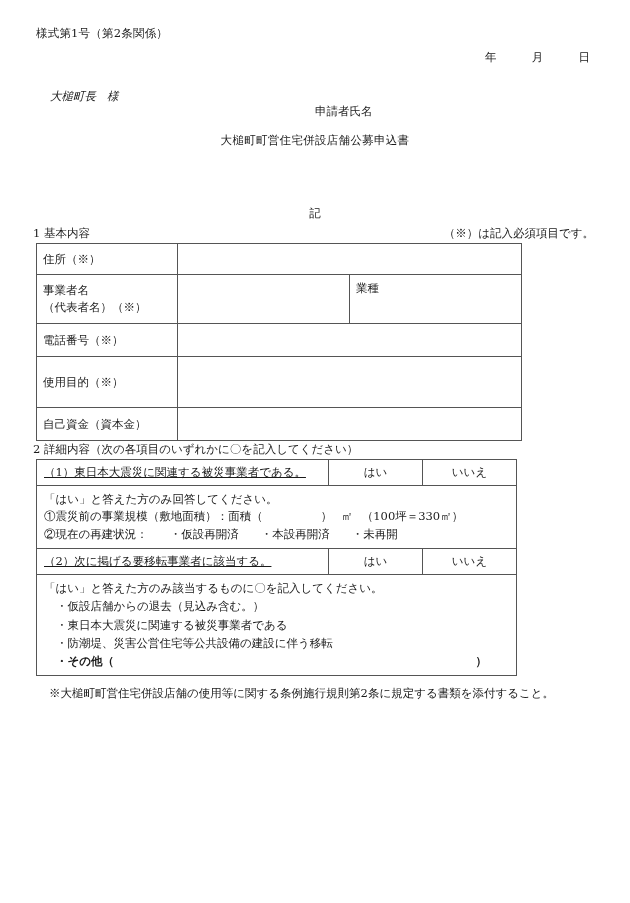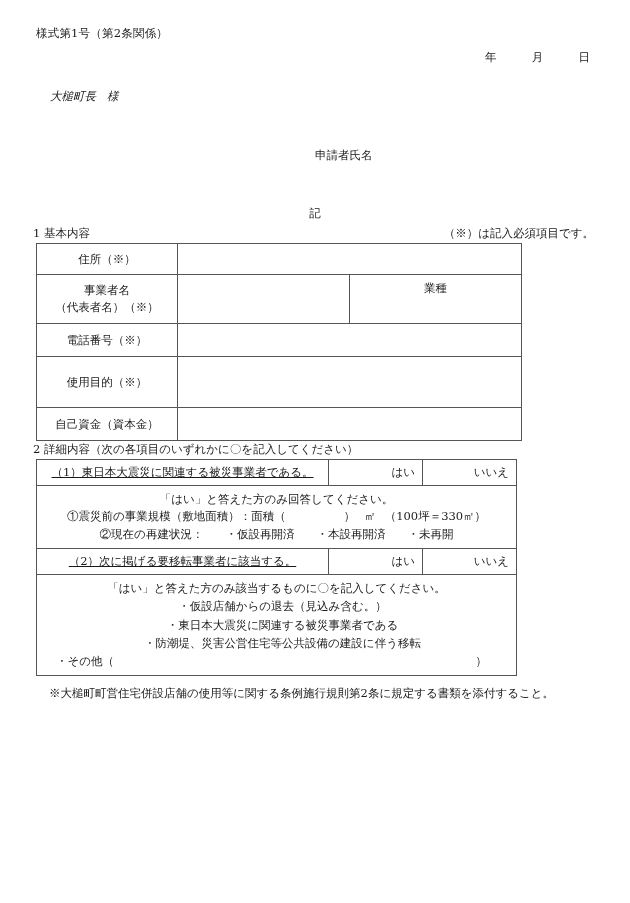--- a/index.html
+++ b/index.html
@@ -50,21 +50,20 @@
     font-style: italic;
   }
   .addressee .hon { padding-left: 11px; }
 
   .applicant {
     position: absolute;
     left: 315px;
     top: 104px;
     font-size: 11.5px;
     white-space: nowrap;
-    margin-top: 44px;
   }
 
   .doc-title {
     position: absolute;
     left: 0;
     right: 0;
     top: 133px;
     text-align: center;
     font-size: 11.5px;
     letter-spacing: 0.3px;
@@ -106,21 +105,20 @@
     border-collapse: collapse;
     table-layout: fixed;
     font-size: 11.5px;
     background: #fff;
   }
   table.form td {
     border: 1px solid #555;
     padding: 3px 6px;
     vertical-align: middle;
     line-height: 1.46;
-    text-align: center;
   }
 
   
   #basic-table {
     left: 36px;
     top: 243px;
     width: 486px;
   }
   #basic-table td.label {
     width: 128px;
@@ -152,39 +150,40 @@
   }
   #detail-table td {
     padding: 4px 7px;
   }
   #detail-table td.q {
     width: 277px;
     text-decoration: underline;
   }
   #detail-table td.yn {
     width: 79px;
-    text-align: right;
+    text-align: center;
     margin-top: 12px;
   }
   #detail-table td.wide {
     padding-top: 5px;
     padding-bottom: 5px;
     line-height: 1.52;
   }
   .sub-line { white-space: nowrap; }
   .sub-line .sp-s { display: inline-block; width: 9px; }
   .sub-line .sp-m { display: inline-block; width: 22px; }
   .sub-line .sp-l { display: inline-block; width: 58px; }
   .bullets { line-height: 1.58; }
   .bullets .bl { padding-left: 12px; white-space: nowrap; }
   .bl-other {
     padding-left: 12px;
     display: flex;
     justify-content: space-between;
     padding-right: 22px;
+    font-weight: bold;
   }
 
   .footnote {
     position: absolute;
     left: 49px;
     top: 686px;
     font-size: 11.5px;
     white-space: nowrap;
   }
 </style>
@@ -202,20 +201,21 @@
     <span class="gap"></span>
     <span>日</span>
   </div>
 
   <div class="addressee">
     <span>大槌町長</span><span class="hon">様</span>
   </div>
 
   <div class="applicant">申請者氏名</div>
 
+  <div class="doc-title">大槌町町営住宅併設店舗公募申込書</div>
 
 
   <div class="ki">記</div>
 
   <div class="sec-head sec1-head">1  基本内容</div>
   <div class="sec-head sec1-note">（※）は記入必須項目です。</div>
 
   <table class="form" id="basic-table">
     <tbody>
       <tr>

